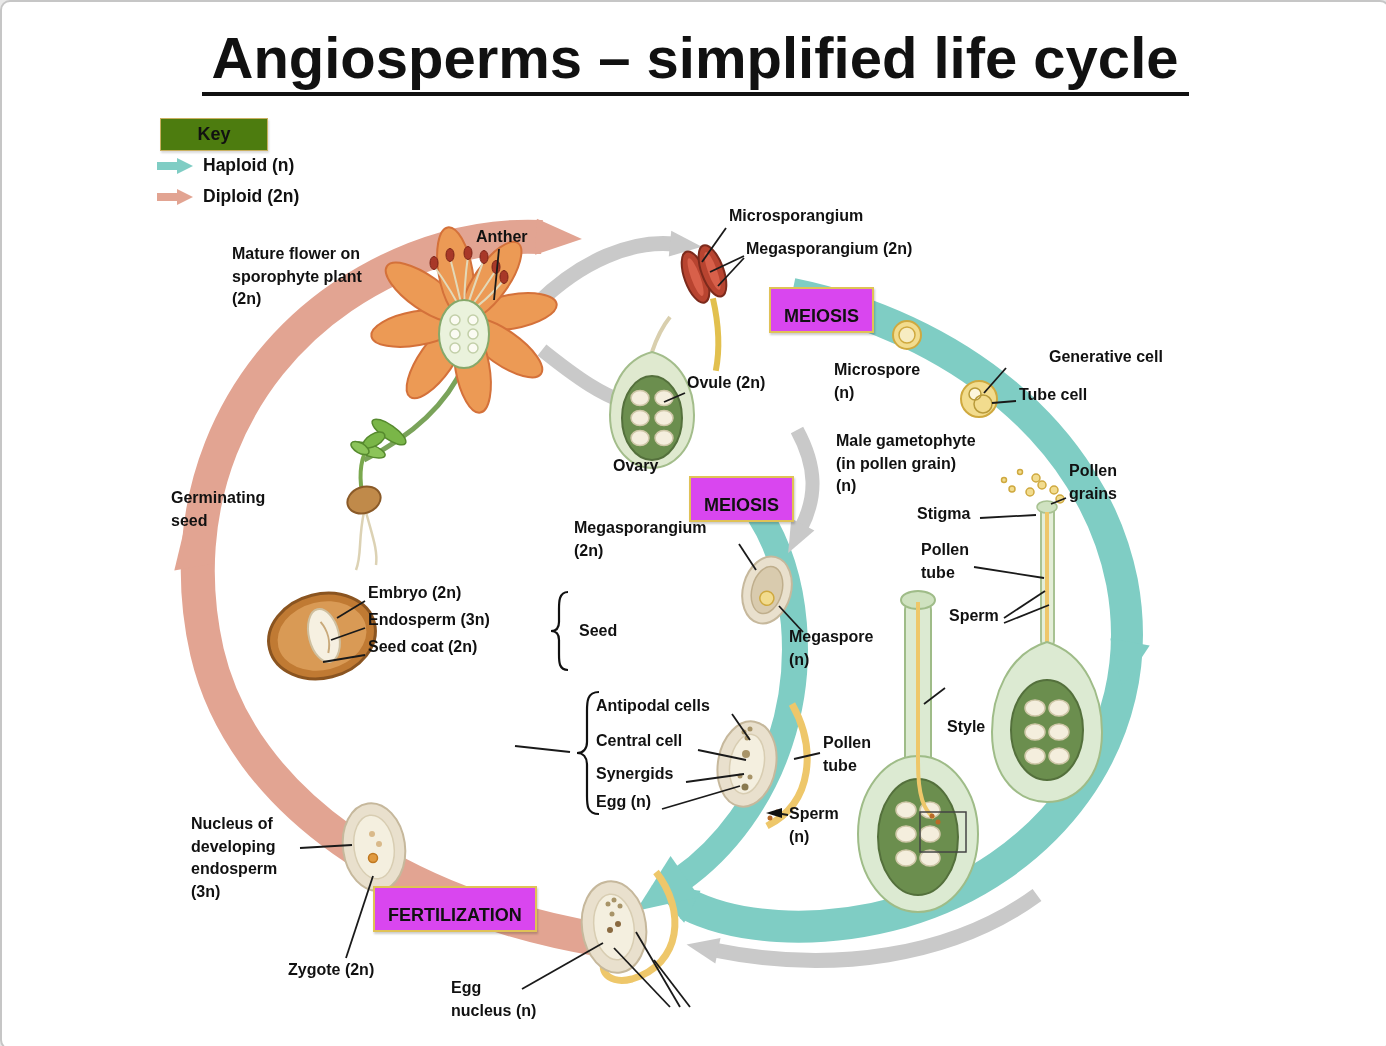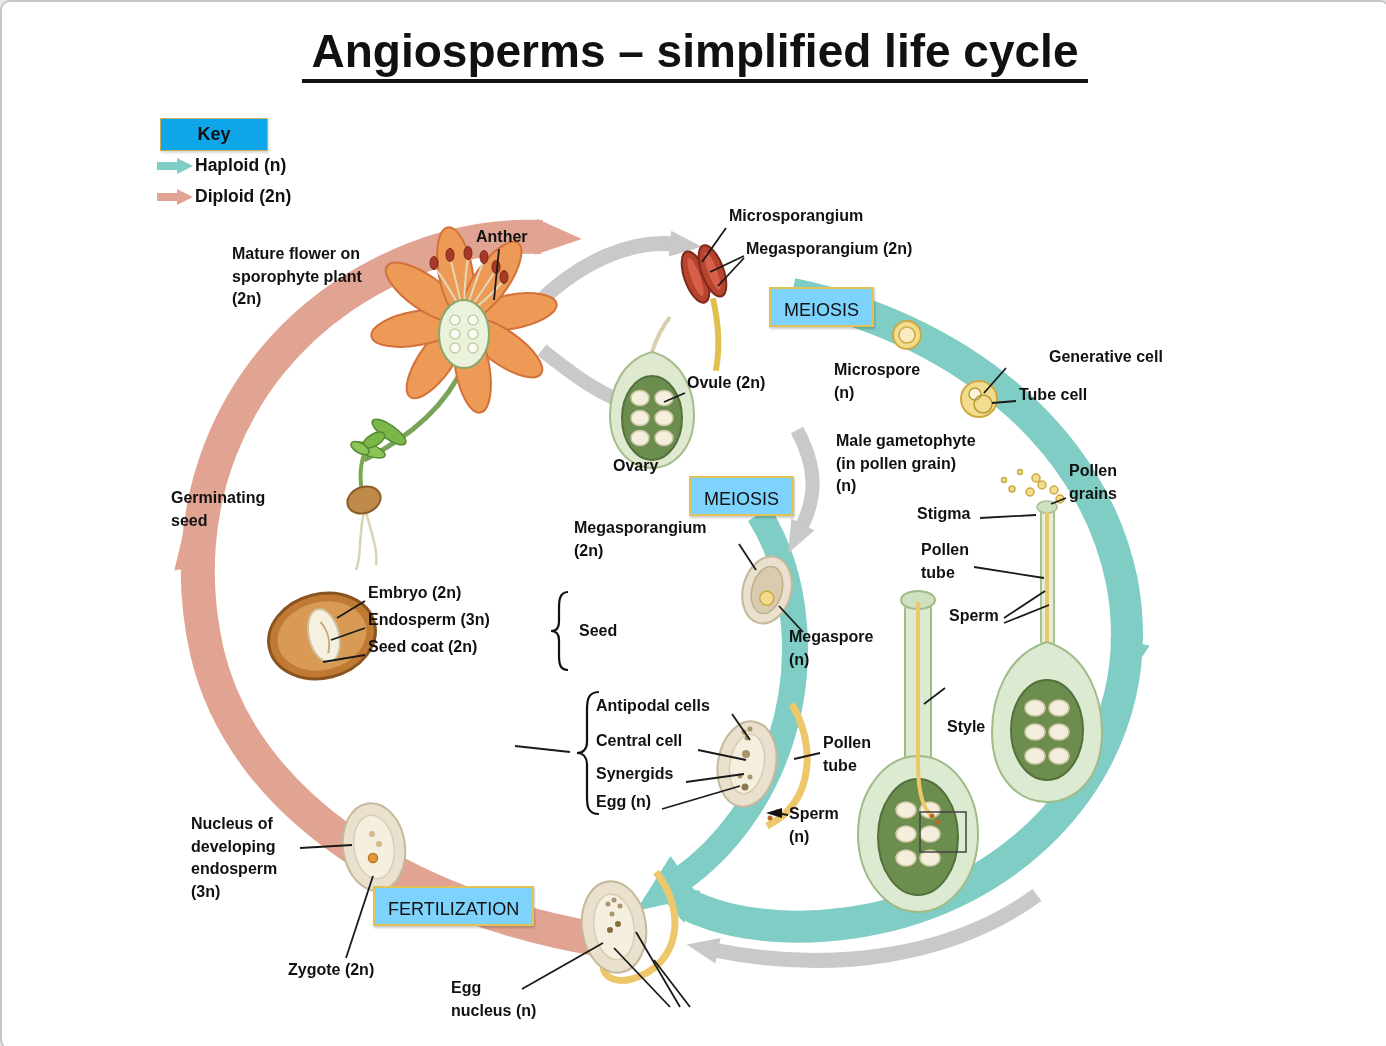--- a/index.html
+++ b/index.html
@@ -1,28 +1,28 @@
 <!DOCTYPE html>
 <html><head>
 <meta charset="utf-8">
 <style>
   html,body{margin:0;padding:0;background:#e9e9e9;}
   .canvas{position:relative;width:1386px;height:1046px;background:#ffffff;
     border:2px solid #c6c6c6;border-radius:10px;overflow:hidden;
     font-family:"Liberation Sans",sans-serif;color:#111;}
   svg.stage{position:absolute;left:0;top:0;}
   .title{position:absolute;top:22px;left:0;width:100%;text-align:center;}
-  .title span{font-size:46px;font-weight:bold;border-bottom:4px solid #111;padding:0 10px 2px;}
+  .title span{font-size:58px;font-weight:bold;border-bottom:4px solid #111;padding:0 10px 2px;}
   .lbl{position:absolute;font-size:16px;font-weight:bold;line-height:1.42;white-space:pre-line;}
-  .tag{position:absolute;background:#7dd3fc;border:2px solid #e0c256;padding:11px 13px 4px;
-    font-size:18px;font-weight:normal;box-shadow:1px 2px 2px rgba(0,0,0,.2);}
-  .key-box{position:absolute;left:158px;top:116px;width:106px;height:31px;background:#0ea5e9;
+  .tag{position:absolute;background:#d946ef;border:2px solid #e0c256;padding:17px 13px 4px;
+    font-size:18px;font-weight:bold;box-shadow:1px 2px 2px rgba(0,0,0,.2);}
+  .key-box{position:absolute;left:158px;top:116px;width:106px;height:31px;background:#4d7c0f;
     border:1px solid #c9b060;display:flex;align-items:center;justify-content:center;
     font-weight:bold;font-size:18px;box-shadow:1px 2px 2px rgba(0,0,0,.15);}
-  .key-row{position:absolute;display:flex;align-items:center;font-weight:bold;font-size:17.5px;}
+  .key-row{position:absolute;display:flex;align-items:center;gap:8px;font-weight:bold;font-size:17.5px;}
 </style>
 </head>
 <body>
 
 <div class="canvas">
 
 <svg class="stage" width="1386" height="1046" viewBox="0 0 1386 1046">
   <defs>
     <marker id="ah-salmon" markerUnits="userSpaceOnUse" markerWidth="54" markerHeight="54" refX="8" refY="27" orient="auto">
       <path d="M2 9 L48 27 L2 45 Z" fill="#e2a492"></path>

